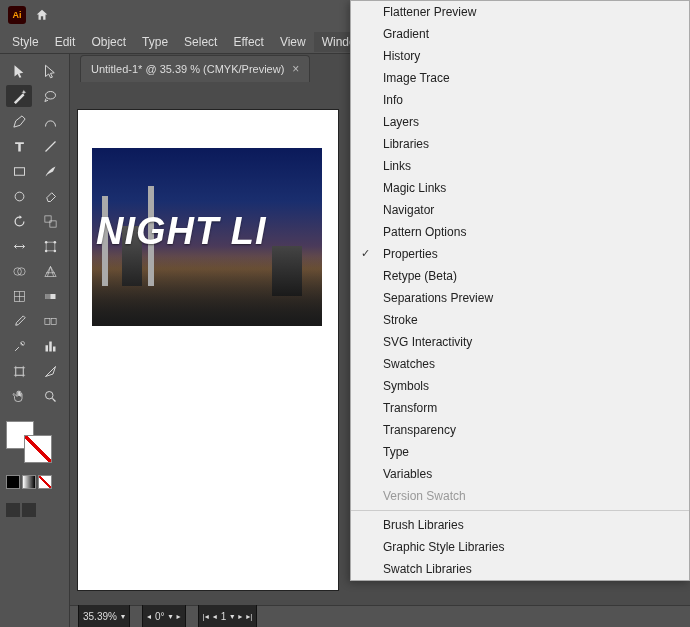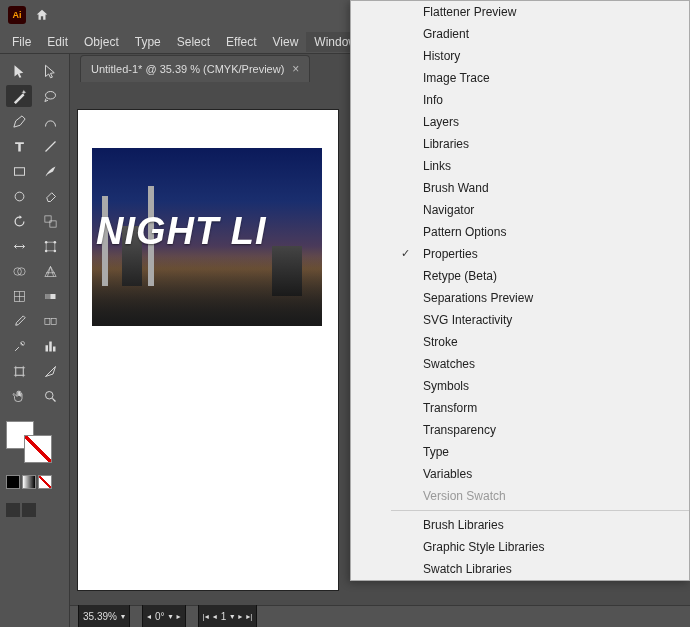--- a/index.html
+++ b/index.html
@@ -42,41 +42,41 @@
 .building1 { position: absolute; bottom: 40px; left: 10px; width: 6px; height: 90px; background: #aaa; }
 .building2 { position: absolute; bottom: 40px; left: 56px; width: 6px; height: 100px; background: #aaa; }
 .building3 { position: absolute; bottom: 40px; left: 30px; width: 20px; height: 60px; background: linear-gradient(180deg, #555 0%, #222 100%); }
 .building4 { position: absolute; bottom: 30px; right: 20px; width: 30px; height: 50px; background: linear-gradient(180deg, #444 0%, #1a1a1a 100%); }
 .photo-text { position: absolute; top: 62px; left: 4px; right: 0; color: #fff; font-weight: 900; font-size: 38px; letter-spacing: 1px; white-space: nowrap; font-family: Arial Black, Arial, sans-serif; font-style: italic; text-shadow: 0 1px 2px rgba(0,0,0,0.5); }
 
 .statusbar { height: 22px; background: #535353; border-top: 1px solid #383838; display: flex; align-items: center; padding: 0 8px; gap: 12px; color: #ddd; font-size: 10px; }
 .status-sel { background: #262626; border: 1px solid #111; padding: 7px 4px; display: flex; align-items: center; gap: 4px; }
 .chev { font-size: 8px; }
 
-.dropdown-menu { position: absolute; top: 0; right: 0; width: 340px; background: #f0f0f0; border: 1px solid #aaa; box-shadow: -2px 2px 8px rgba(0,0,0,0.3); font-size: 12px; padding-left: 40px; }
+.dropdown-menu { position: absolute; top: 0; right: 0; width: 340px; background: #f0f0f0; border: 1px solid #aaa; box-shadow: -2px 2px 8px rgba(0,0,0,0.3); font-size: 12px; }
 .menu-row { padding: 4px 12px 4px 32px; cursor: pointer; position: relative; color: #222; }
 .menu-row.highlighted { background: #7ab8ec; outline: 2px solid #de0000; outline-offset: -1px; }
 .menu-row.disabled { color: #999; }
 .menu-row.checked::before { content: '✓'; position: absolute; left: 10px; color: #333; font-size: 11px; }
 .menu-sep { height: 1px; background: #ccc; margin: 3px 0; }
 </style>
 </head>
 <body>
 
 <div class="titlebar">
   <div class="app-icon">Ai</div>
   <div class="home-icon">
     <svg viewBox="0 0 24 24">
         <path d="M12 3l9 8h-3v9h-4v-6h-4v6H6v-9H3z"></path>
       </svg>
   </div>
 </div>
 
 <div class="menubar">
-  <div class="menu-item">File</div>
+  <div class="menu-item">Style</div>
   <div class="menu-item">Edit</div>
   <div class="menu-item">Object</div>
   <div class="menu-item">Type</div>
   <div class="menu-item">Select</div>
   <div class="menu-item">Effect</div>
   <div class="menu-item">View</div>
   <div class="menu-item active">Window</div>
 </div>
 
 <div class="main-area">
@@ -295,28 +295,28 @@
 
 <div class="dropdown-menu" id="window-dropdown">
     <div class="menu-row">Flattener Preview</div>
     <div class="menu-row">Gradient</div>
     <div class="menu-row">History</div>
     <div class="menu-row">Image Trace</div>
     <div class="menu-row">Info</div>
     <div class="menu-row">Layers</div>
     <div class="menu-row">Libraries</div>
     <div class="menu-row">Links</div>
-    <div class="menu-row">Brush Wand</div>
+    <div class="menu-row">Magic Links</div>
     <div class="menu-row">Navigator</div>
     <div class="menu-row">Pattern Options</div>
     <div class="menu-row checked">Properties</div>
     <div class="menu-row">Retype (Beta)</div>
     <div class="menu-row">Separations Preview</div>
+    <div class="menu-row">Stroke</div>
     <div class="menu-row">SVG Interactivity</div>
-    <div class="menu-row">Stroke</div>
     <div class="menu-row">Swatches</div>
     <div class="menu-row">Symbols</div>
     <div class="menu-row">Transform</div>
     <div class="menu-row">Transparency</div>
     <div class="menu-row">Type</div>
     <div class="menu-row">Variables</div>
     <div class="menu-row disabled">Version Swatch</div>
     <div class="menu-sep"></div>
     <div class="menu-row">Brush Libraries</div>
     <div class="menu-row">Graphic Style Libraries</div>

